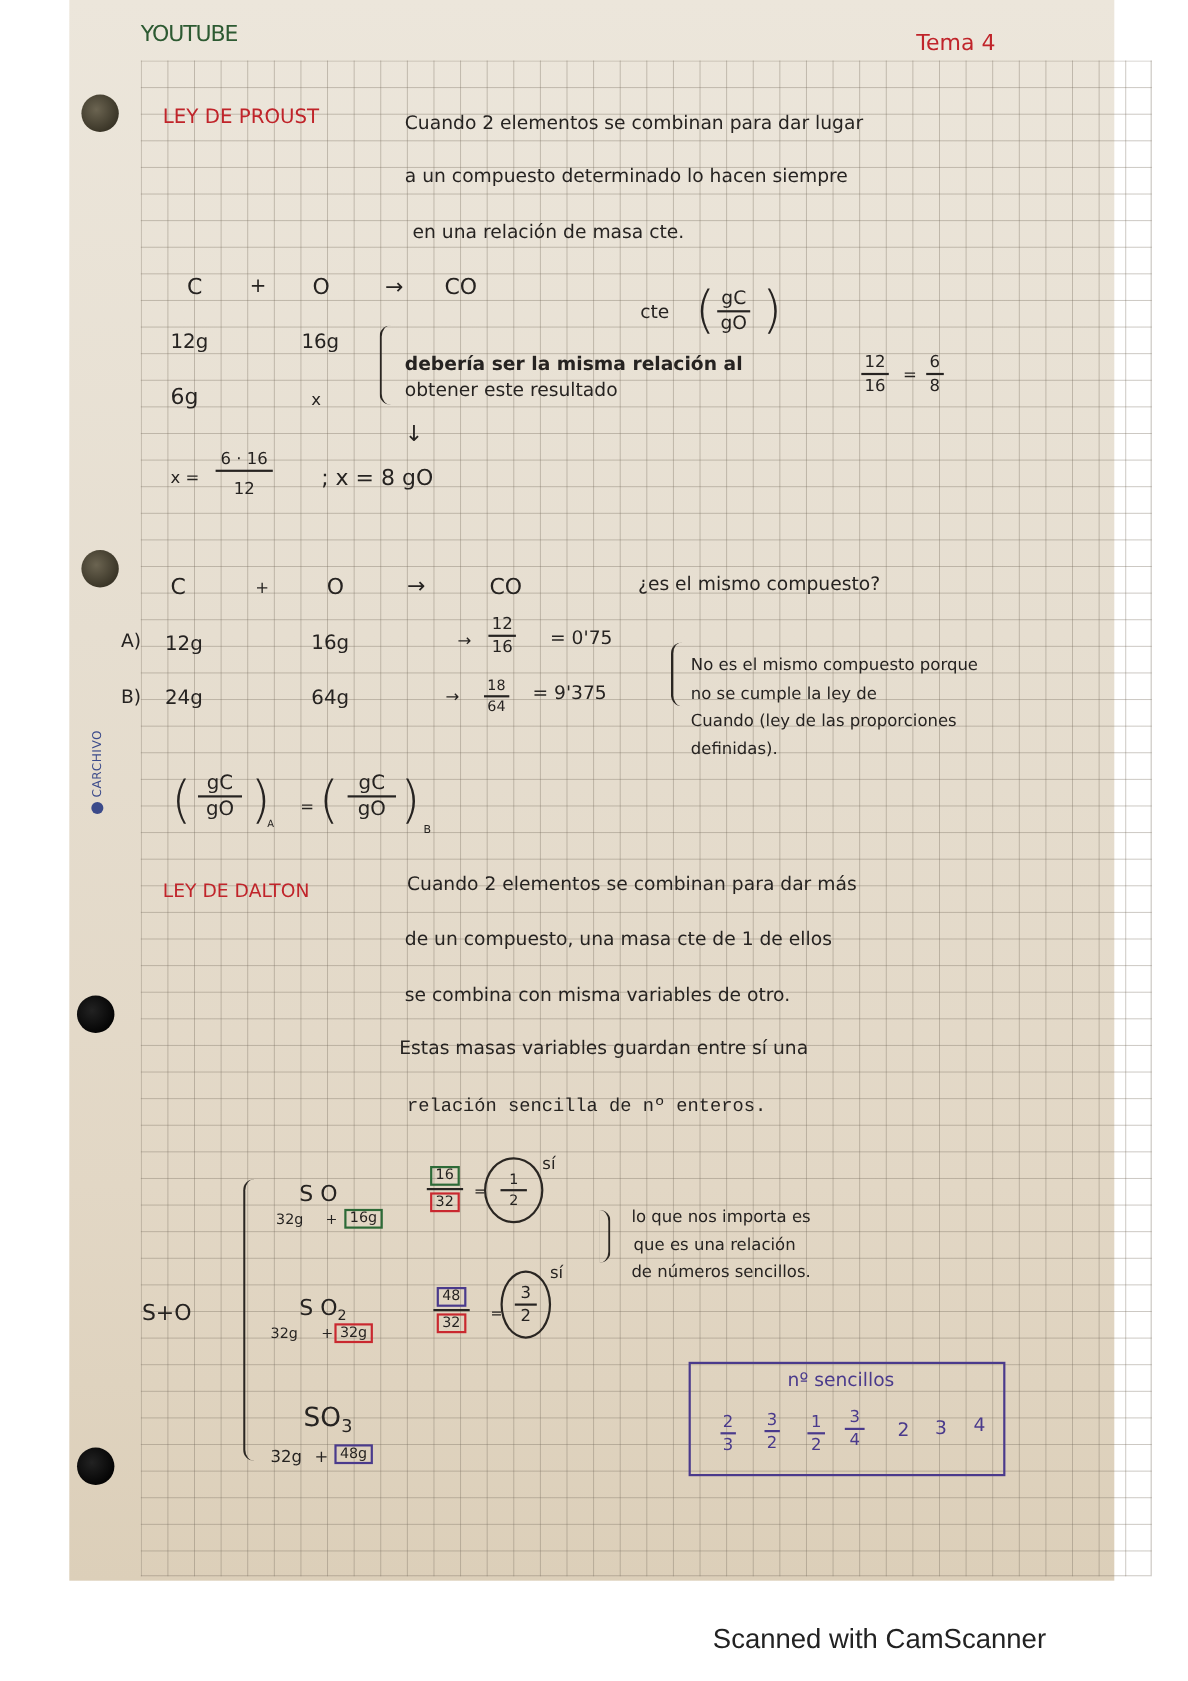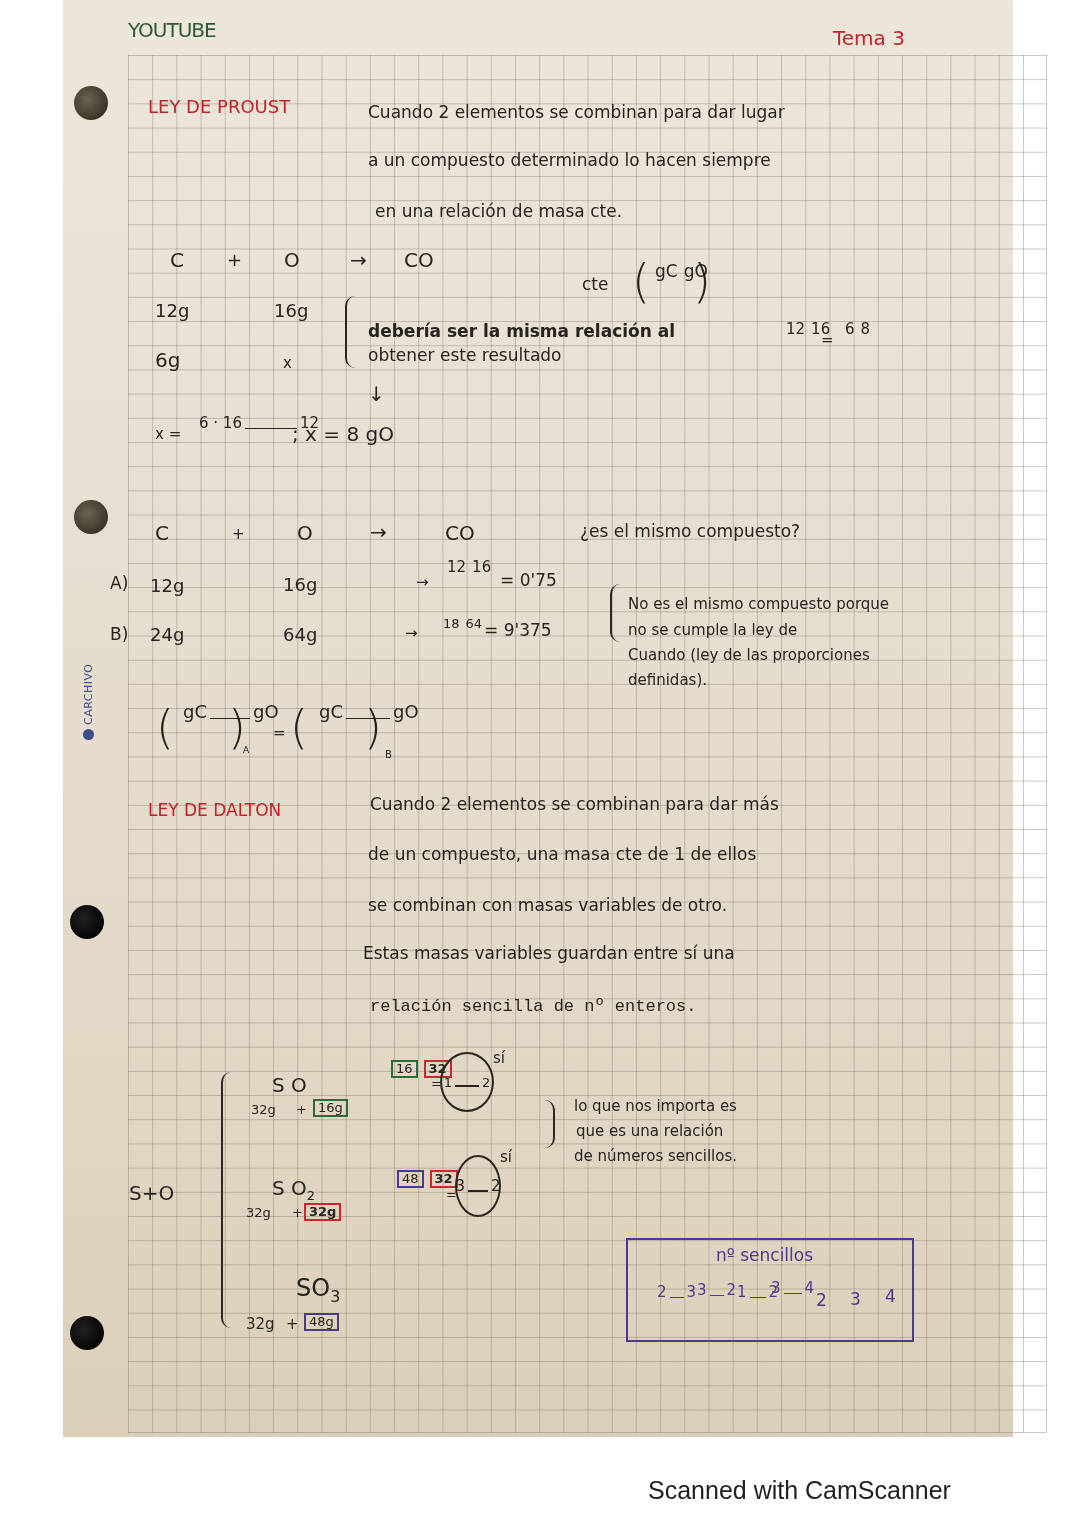--- a/index.html
+++ b/index.html
@@ -29,36 +29,36 @@
   .ink { color: #262321; }
   .red { color: #c0242a; }
   .green { color: #2d5a32; }
   .purple { color: #4a3a8c; }
   .t20 { font-size: 20px; }
   .t18 { font-size: 18px; }
   .t17 { font-size: 17px; }
   .t15 { font-size: 15px; }
   .t13 { font-size: 13px; }
 
-  .frac { position: absolute; display: inline-flex; flex-direction: row; align-items: flex-end; line-height: 1; }
+  .frac { position: absolute; display: inline-flex; flex-direction: column; align-items: center; line-height: 1; }
   .frac .num, .frac .den { display: block; padding: 0 3px; }
   .frac .bar { display: block; width: 100%; height: 1.5px; background: currentColor; margin: 2px 0; }
 
   .paren { font-size: 46px; font-weight: 200; line-height: 1; }
 
   .brace-left {
     position: absolute; border-left: 2px solid #2a2622; border-radius: 10px 0 0 10px;
   }
   .brace-right {
     position: absolute; border-right: 2px solid #2a2622; border-radius: 0 10px 10px 0;
   }
 
   .box { display: inline-block; border: 2px solid; padding: 0 3px; line-height: 1.1; }
   .box.g { border-color: #2d6a37; }
-  .box.r { border-color: #c9282f; font-weight: bold; }
+  .box.r { border-color: #c9282f; }
   .box.p { border-color: #4a3a8c; }
 
   .circle {
     position: absolute; border: 2px solid #2a2622; border-radius: 50%;
     display: flex; align-items: center; justify-content: center;
   }
 
   .nbox {
     position: absolute; left: 626px; top: 1238px; width: 288px; height: 104px;
     border: 2px solid #4a3a8c;
@@ -88,21 +88,21 @@
 <div class="hole" style="left:74px; top:500px;"></div>
 <div class="hole dark" style="left:70px; top:905px;"></div>
 <div class="hole dark" style="left:70px; top:1316px;"></div>
 
 <div class="watermark">
   <span class="logo"></span>
   <span>CARCHIVO</span>
 </div>
 
 <div class="hw green t20" style="left:128px; top:20px; letter-spacing:-1px;">YOUTUBE</div>
-<div class="hw red t20" style="left:833px; top:28px;">Tema 3</div>
+<div class="hw red t20" style="left:833px; top:28px;">Tema 4</div>
 
 <div class="hw red t18" style="left:148px; top:98px;">LEY DE PROUST</div>
 <div class="hw ink t17" style="left:368px; top:104px;">Cuando 2 elementos se combinan para dar lugar</div>
 <div class="hw ink t17" style="left:368px; top:152px;">a un compuesto determinado lo hacen siempre</div>
 <div class="hw ink t17" style="left:375px; top:203px;">en una relación de masa cte.</div>
 
 <div class="hw ink t20" style="left:170px; top:250px;">C</div>
 <div class="hw ink t18" style="left:227px; top:251px;">+</div>
 <div class="hw ink t20" style="left:284px; top:250px;">O</div>
 <div class="hw ink arrow" style="left:350px; top:250px;">→</div>
@@ -197,38 +197,38 @@
   <span class="num">gC</span>
   <span class="bar" style="width:44px;"></span>
   <span class="den">gO</span>
 </div>
 <div class="hw ink paren" style="left:364px; top:704px;">)</div>
 <div class="hw ink" style="left:385px; top:750px; font-size:10px;">B</div>
 
 <div class="hw red t17" style="left:148px; top:802px;">LEY DE DALTON</div>
 <div class="hw ink t17" style="left:370px; top:796px;">Cuando 2 elementos se combinan para dar más</div>
 <div class="hw ink t17" style="left:368px; top:846px;">de un compuesto, una masa cte de 1 de ellos</div>
-<div class="hw ink t17" style="left:368px; top:897px;">se combinan con masas variables de otro.</div>
+<div class="hw ink t17" style="left:368px; top:897px;">se combina con misma variables de otro.</div>
 <div class="hw ink t17" style="left:363px; top:945px;">Estas masas variables guardan entre sí una</div>
 <div class="hw ink t17" style="left:370px; top:998px;font-family:Liberation Mono, monospace;">relación sencilla de nº enteros.</div>
 
 <div class="hw ink t20" style="left:129px; top:1183px;">S+O</div>
 <div class="brace-left" style="left:221px; top:1072px; width:10px; height:256px;"></div>
 
 <div class="hw ink t20" style="left:272px; top:1075px;">S O</div>
 <div class="hw ink t13" style="left:251px; top:1103px;">32g</div>
 <div class="hw ink t13" style="left:296px; top:1103px;">+</div>
 <div class="hw ink t13" style="left:313px; top:1099px;"><span class="box g">16g</span></div>
 
 <div class="hw ink t20" style="left:272px; top:1178px;"><span>S O</span><sub style="font-size:13px;">2</sub></div>
 <div class="hw ink t13" style="left:246px; top:1206px;">32g</div>
 <div class="hw ink t13" style="left:292px; top:1206px;">+</div>
 <div class="hw ink t13" style="left:304px; top:1203px;"><span class="box r">32g</span></div>
 
-<div class="hw ink t20" style="left:276px; top:1276px; font-size:24px;margin-left:20px;"><span>SO</span><sub style="font-size:16px;">3</sub></div>
+<div class="hw ink t20" style="left:276px; top:1276px; font-size:24px;"><span>SO</span><sub style="font-size:16px;">3</sub></div>
 <div class="hw ink t15" style="left:246px; top:1317px;">32g</div>
 <div class="hw ink t15" style="left:286px; top:1317px;">+</div>
 <div class="hw ink t13" style="left:304px; top:1313px;"><span class="box p">48g</span></div>
 
 <div class="frac ink t13" style="left:388px; top:1060px;">
   <span class="num"><span class="box g">16</span></span>
   <span class="bar"></span>
   <span class="den"><span class="box r">32</span></span>
 </div>
 <div class="hw ink t13" style="left:431px; top:1077px;">=</div>

